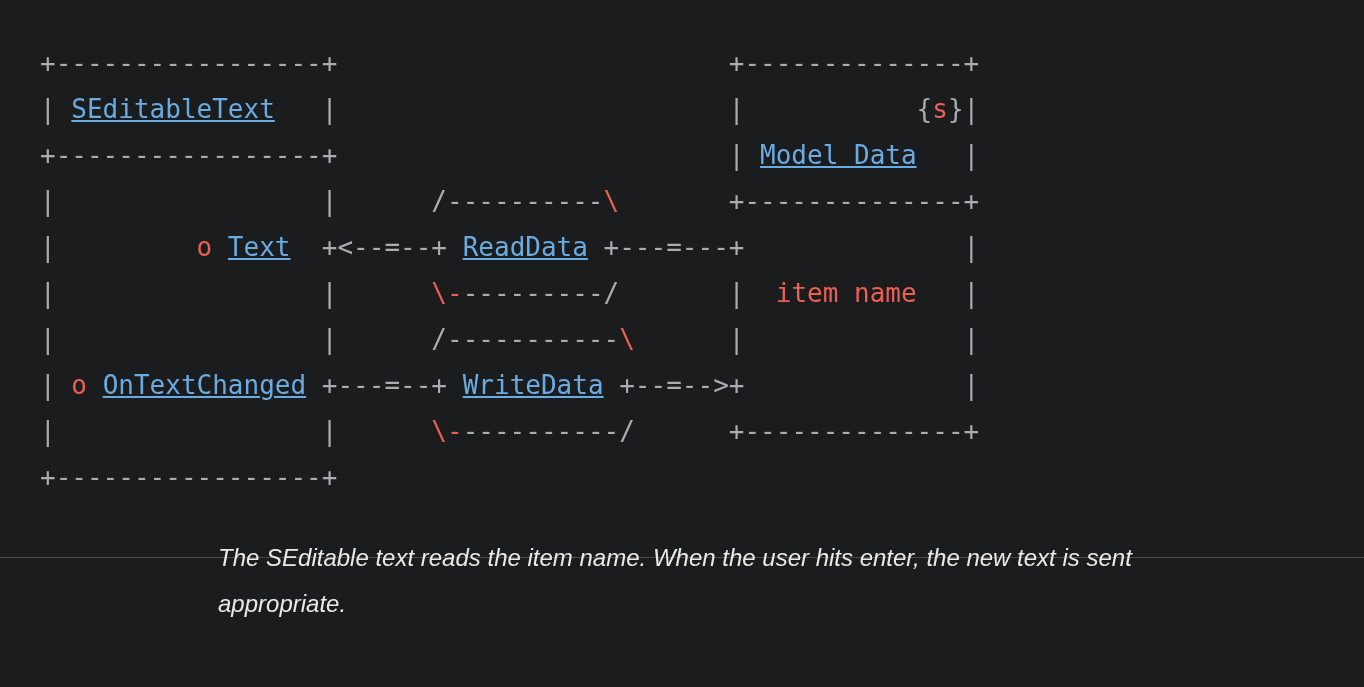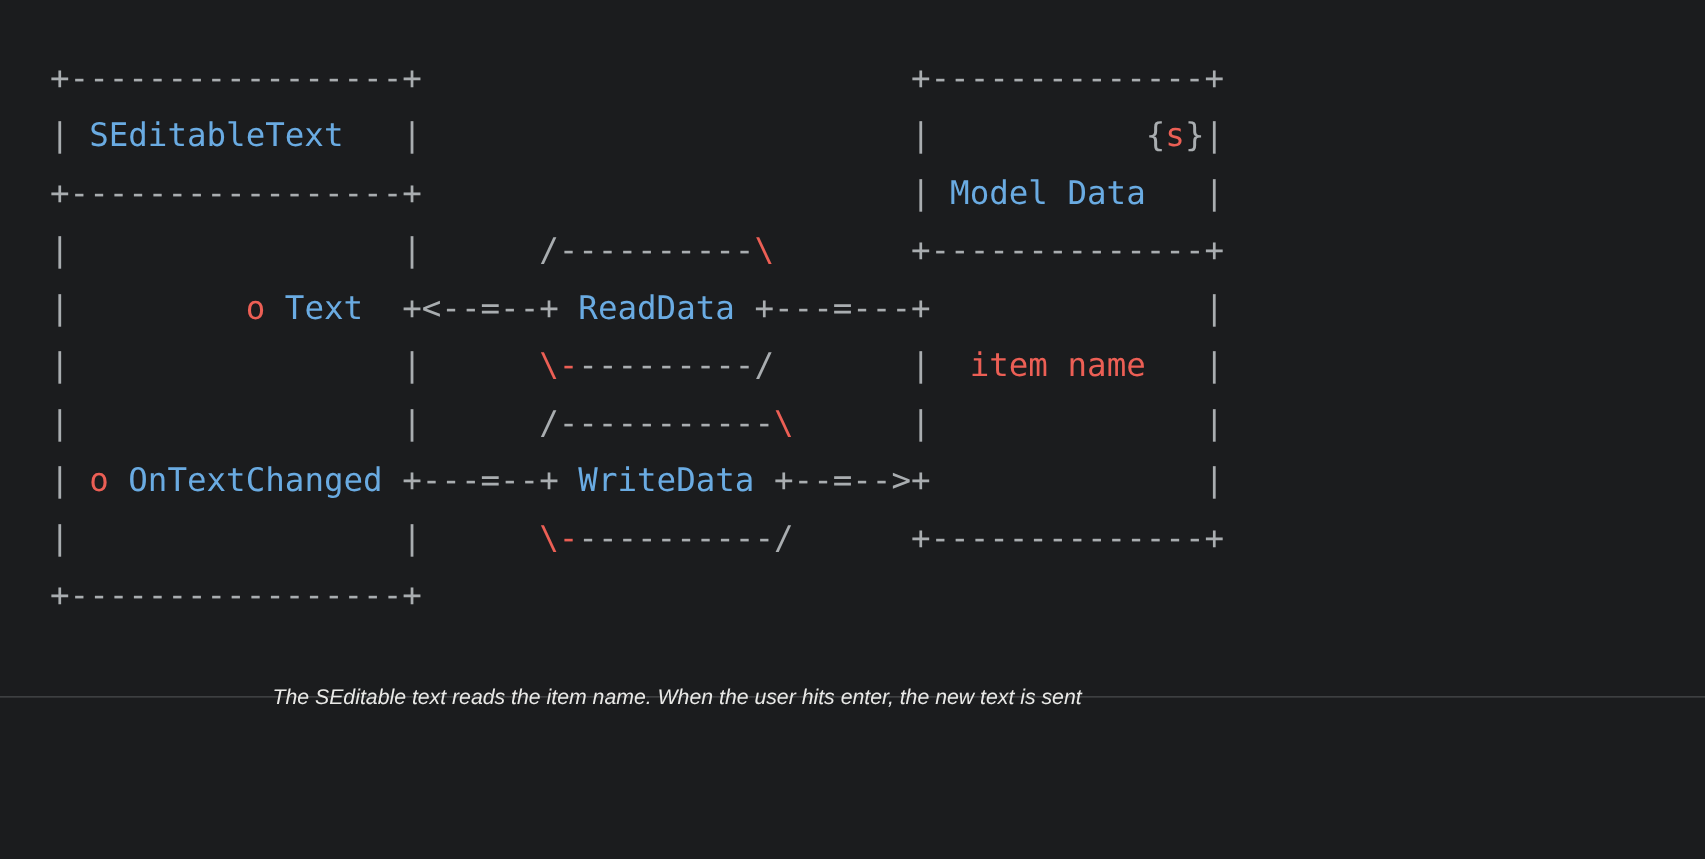--- a/index.html
+++ b/index.html
@@ -10,36 +10,37 @@
     overflow:hidden;
   }
   .ascii{
     position:absolute;left:40px;top:40px;margin:0;
     font-family:"DejaVu Sans Mono",monospace;
     font-size:26px;line-height:46px;
     white-space:pre;letter-spacing:0;
   }
   .diagram-line{height:46px;}
   .g{color:var(--structure,#a9adb0);}
-  .b{color:var(--ident,#6aabe2);}
+  .b{color:var(--ident,#6aabe2);text-decoration:underline;}
   .r{color:var(--accent,#ec5f55);}
   .divider{
     position:absolute;left:0;top:557px;width:1364px;height:1px;
     background:var(--divider,#4a4b4d);
   }
   .caption{
     position:absolute;left:218px;top:535px;
     font-family:"Liberation Sans",sans-serif;
-    font-style:italic;font-size:17px;line-height:46px;
+    font-style:italic;font-size:24px;line-height:46px;
     color:var(--caption,#e9e9e7);
   }
   .caption-line{white-space:pre;}
 </style>
 </head>
 <body>
 
 <pre class="ascii"><div class="diagram-line"><span class="g">+-----------------+                         +--------------+</span></div><div class="diagram-line"><span class="g">| </span><span class="b">SEditableText</span><span class="g">   |                         |           {</span><span class="r">s</span><span class="g">}|</span></div><div class="diagram-line"><span class="g">+-----------------+                         | </span><span class="b">Model Data</span><span class="g">   |</span></div><div class="diagram-line"><span class="g">|                 |      /----------</span><span class="r">\</span><span class="g">       +--------------+</span></div><div class="diagram-line"><span class="g">|         </span><span class="r">o</span><span class="g"> </span><span class="b">Text</span><span class="g">  +&lt;--=--+ </span><span class="b">ReadData</span><span class="g"> +---=---+              |</span></div><div class="diagram-line"><span class="g">|                 |      </span><span class="r">\-</span><span class="g">---------/       |  </span><span class="r">item name</span><span class="g">   |</span></div><div class="diagram-line"><span class="g">|                 |      /-----------</span><span class="r">\</span><span class="g">      |              |</span></div><div class="diagram-line"><span class="g">| </span><span class="r">o</span><span class="g"> </span><span class="b">OnTextChanged</span><span class="g"> +---=--+ </span><span class="b">WriteData</span><span class="g"> +--=--&gt;+              |</span></div><div class="diagram-line"><span class="g">|                 |      </span><span class="r">\-</span><span class="g">----------/      +--------------+</span></div><div class="diagram-line"><span class="g">+-----------------+</span></div></pre>
 
 <div class="divider"></div>
 
 <div class="caption">
     <div class="caption-line">The SEditable text reads the item name. When the user hits enter, the new text is sent</div>
+    <div class="caption-line">appropriate.</div>
   </div>
 
 </body></html>

